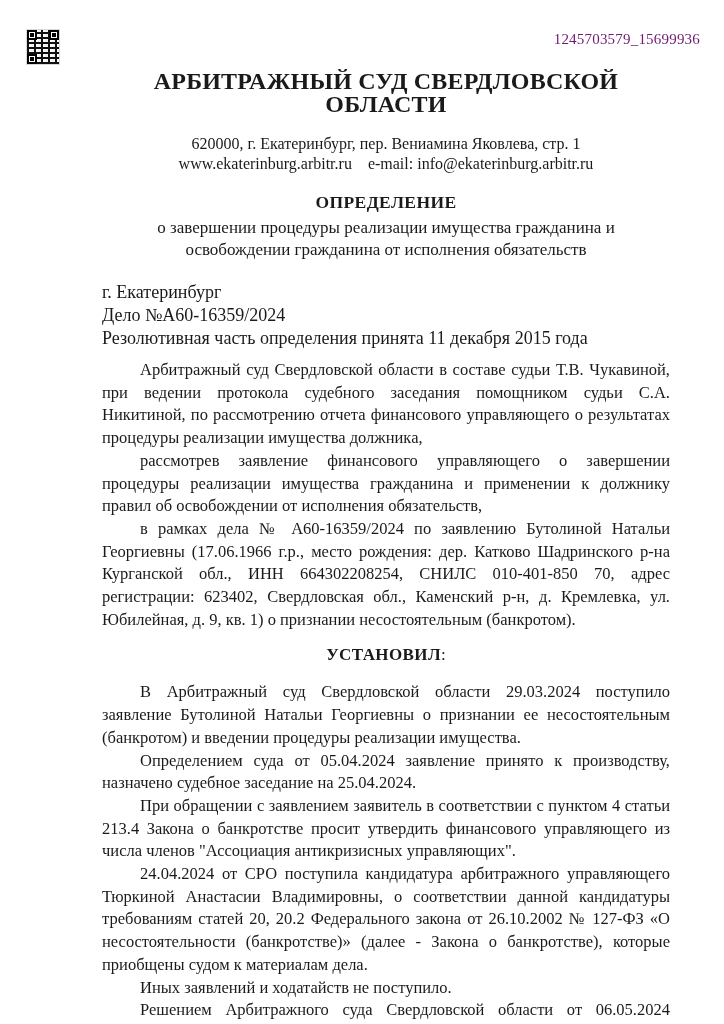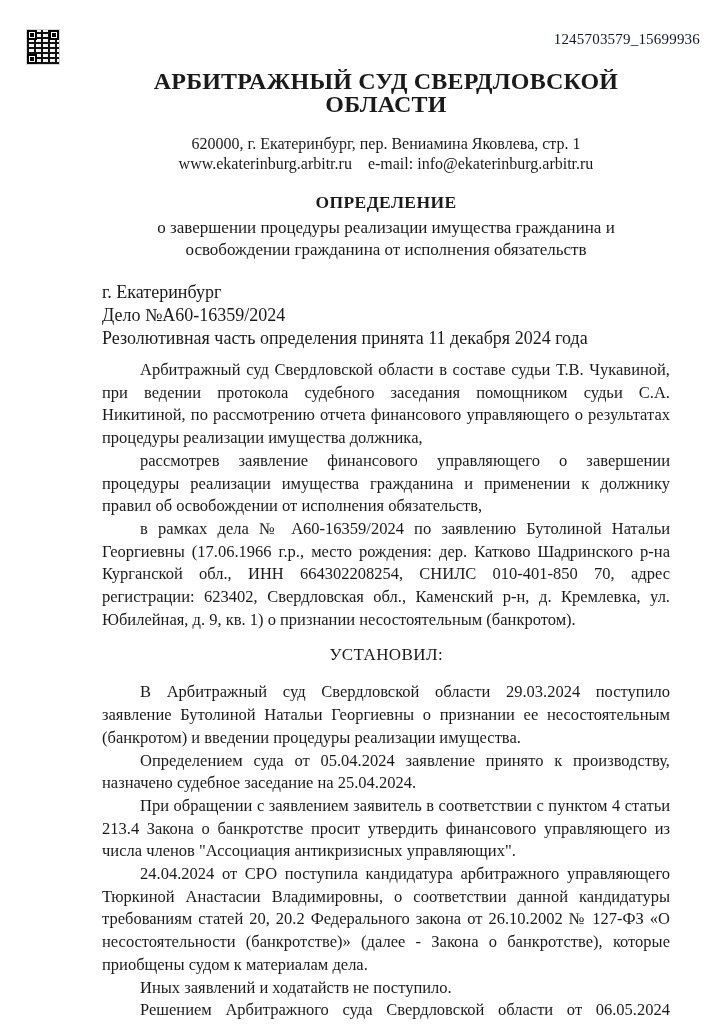--- a/index.html
+++ b/index.html
@@ -44,21 +44,21 @@
   .qr .f-tl { left: 0; top: 0; }
   .qr .f-tr { right: 0; top: 0; }
   .qr .f-bl { left: 0; bottom: 0; }
 
   .doc-number {
     position: absolute;
     top: 31px;
     right: 24px;
     font-size: 15px;
     letter-spacing: .2px;
-    color: #0f172a;
+    color: #701a75;
   }
 
   
   .content {
     padding: 70px 54px 0 102px;
   }
 
   .court-header { text-align: center; line-height: 20px; }
   .court-name {
     font-size: 24px;
@@ -92,21 +92,21 @@
     text-align: justify;
     text-indent: 38px;
   }
 
   .section-heading {
     text-align: center;
     margin: 13px 0 15px 0;
     font-size: 17px;
     line-height: 22px;
   }
-  .section-heading .bold { font-weight: normal; letter-spacing: .4px; }
+  .section-heading .bold { font-weight: bold; letter-spacing: .4px; }
 </style>
 </head>
 <body>
 
 <div class="page">
 
   <div class="qr">
     <div class="finder f-tl"></div>
     <div class="finder f-tr"></div>
     <div class="finder f-bl"></div>
@@ -128,21 +128,21 @@
       <div class="heading">ОПРЕДЕЛЕНИЕ</div>
       <div class="subtitle-line">о завершении процедуры реализации имущества гражданина и</div>
       <div class="subtitle-line">освобождении гражданина от исполнения обязательств</div>
     </div>
 
     <div class="meta">
       <div>г. Екатеринбург</div>
       <div class="meta-row">
         <span>Дело №А60-16359/2024</span>
       </div>
-      <div>Резолютивная часть определения принята 11 декабря 2024 года</div>
+      <div>Резолютивная часть определения принята 11 декабря 2015 года</div>
     </div>
 
     <div class="body-text">
       <p>Арбитражный суд Свердловской области в составе судьи Т.В. Чукавиной, при ведении протокола судебного заседания помощником судьи С.А. Никитиной, по рассмотрению отчета финансового управляющего о результатах процедуры реализации имущества должника,</p>
       <p>рассмотрев заявление финансового управляющего о завершении процедуры реализации имущества гражданина и применении к должнику правил об освобождении от исполнения обязательств,</p>
       <p>в рамках дела № А60-16359/2024 по заявлению Бутолиной Натальи Георгиевны (17.06.1966 г.р., место рождения: дер. Катково Шадринского р-на Курганской обл., ИНН 664302208254, СНИЛС 010-401-850 70, адрес регистрации: 623402, Свердловская обл., Каменский р-н, д. Кремлевка, ул. Юбилейная, д. 9, кв. 1) о признании несостоятельным (банкротом).</p>
 
       <div class="section-heading">
         <span class="bold">УСТАНОВИЛ</span><span>:</span>
       </div>

